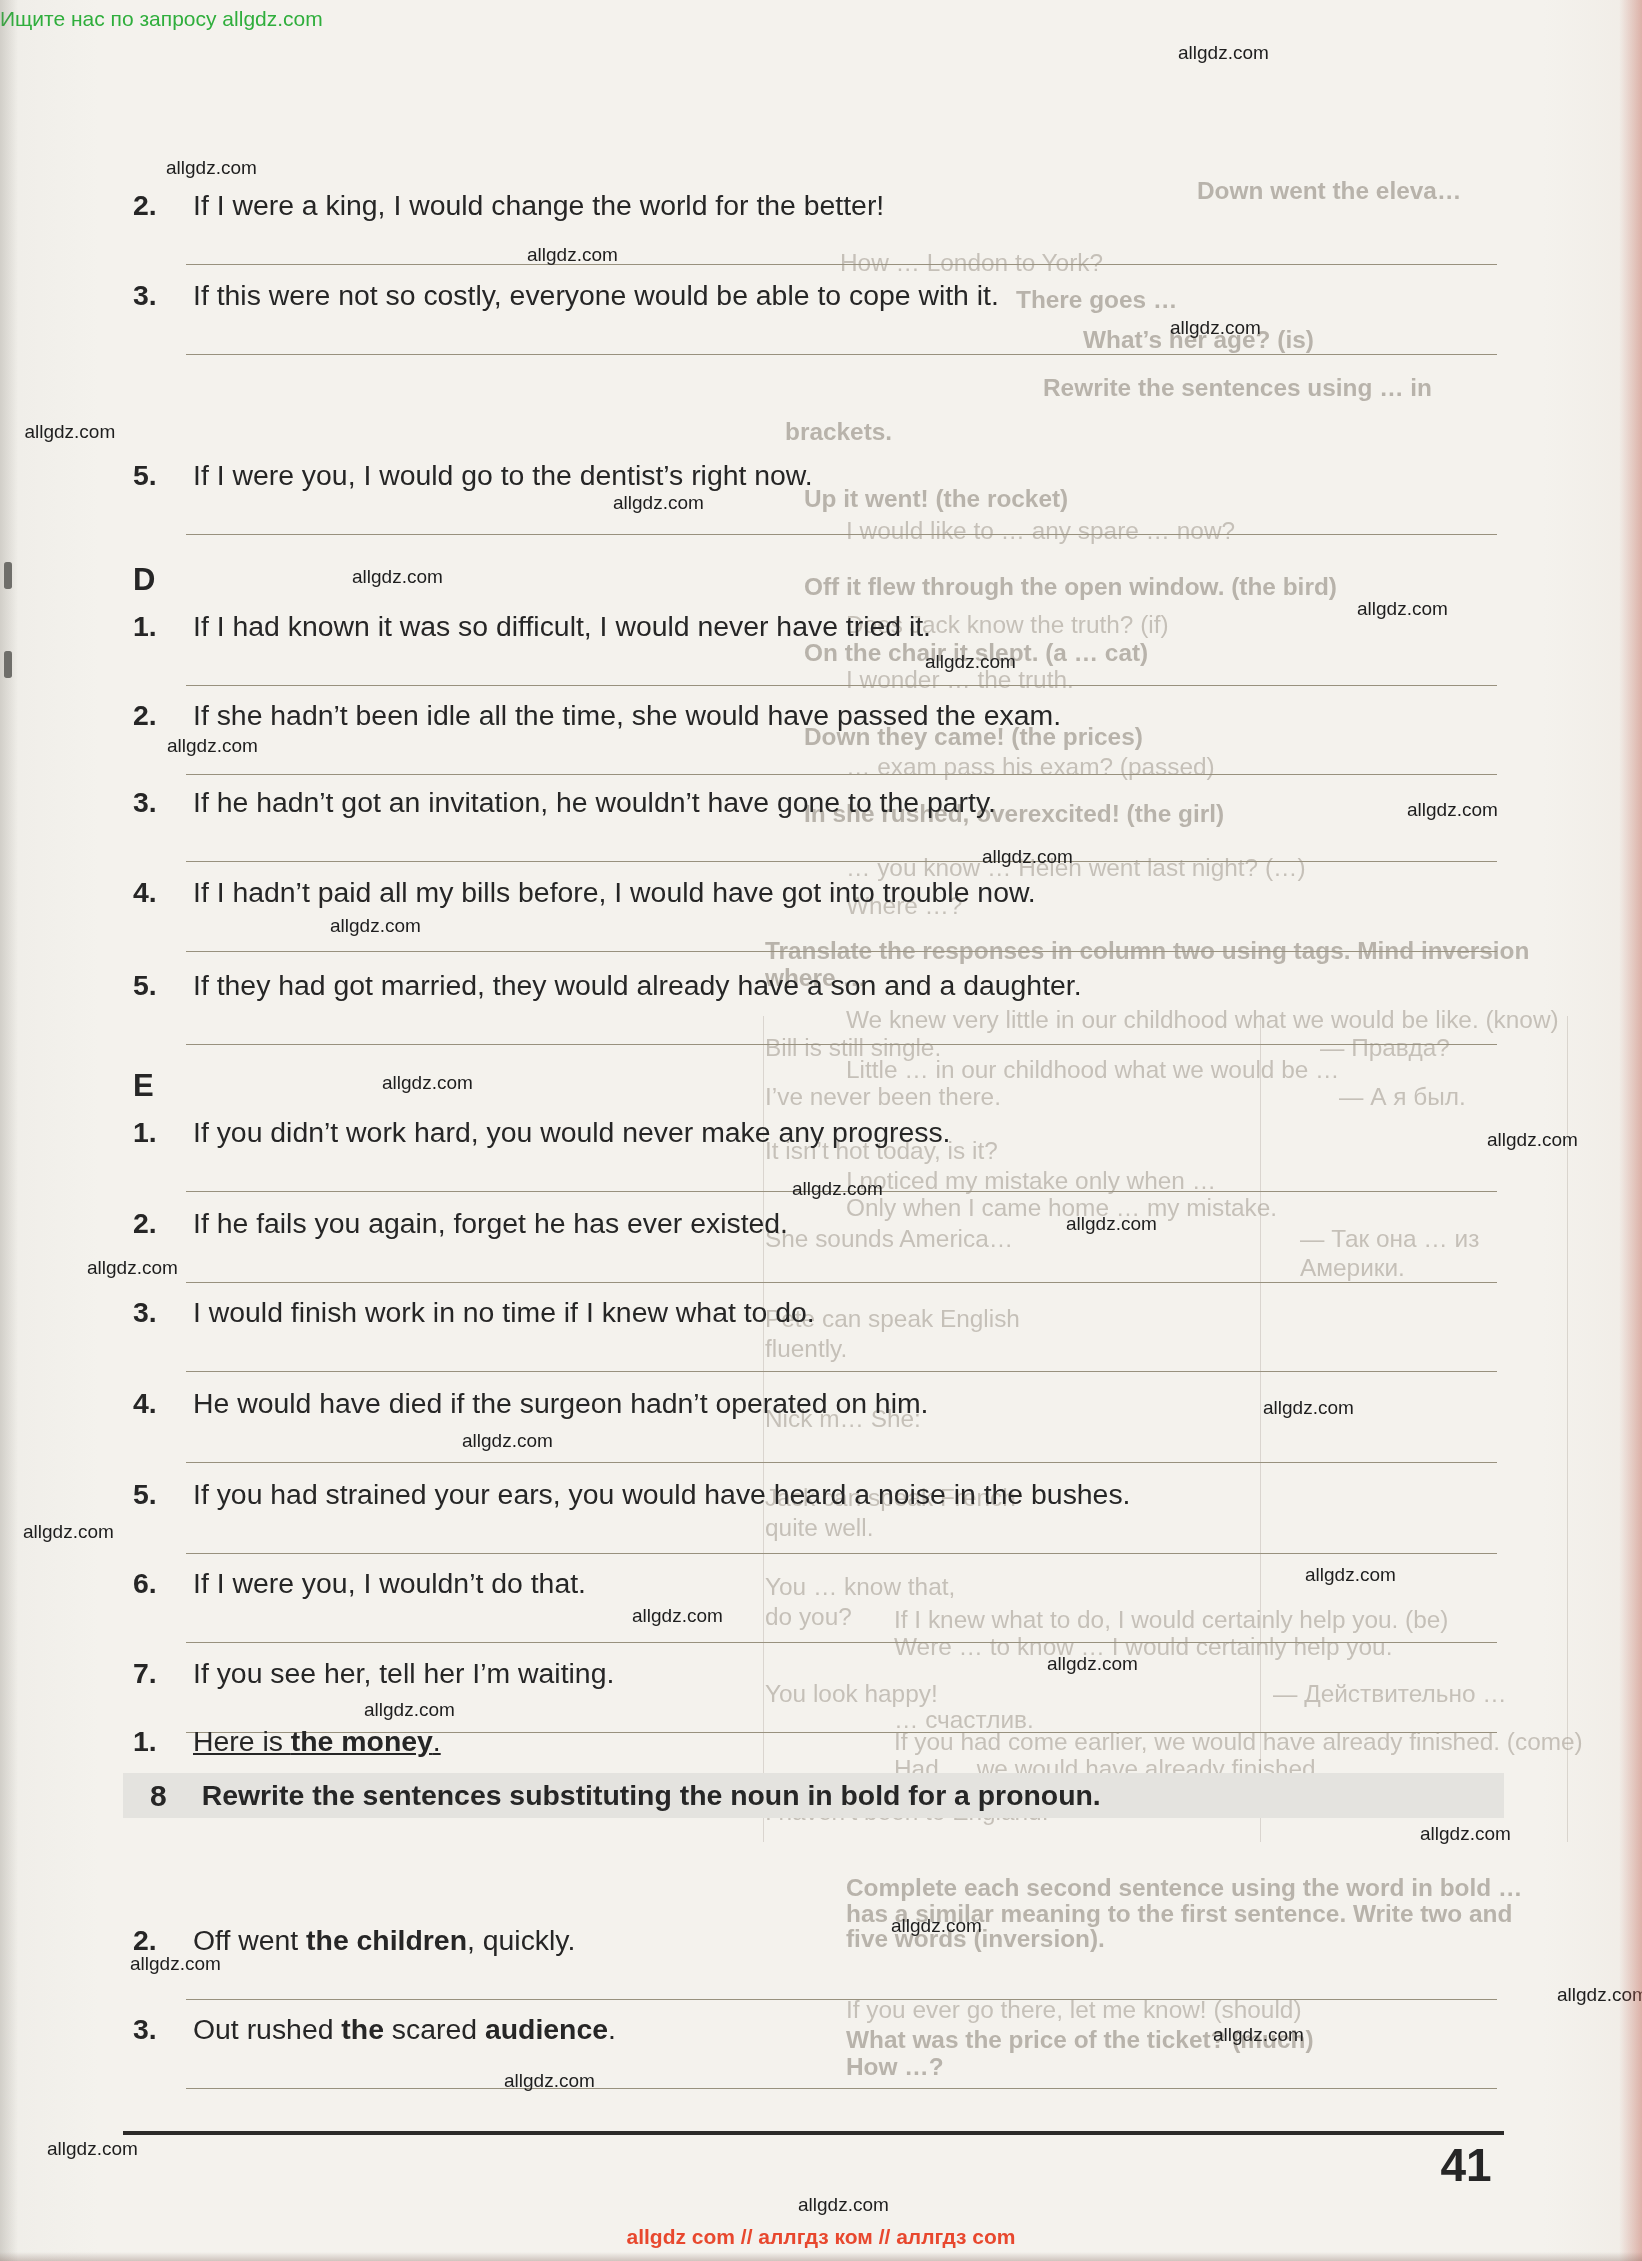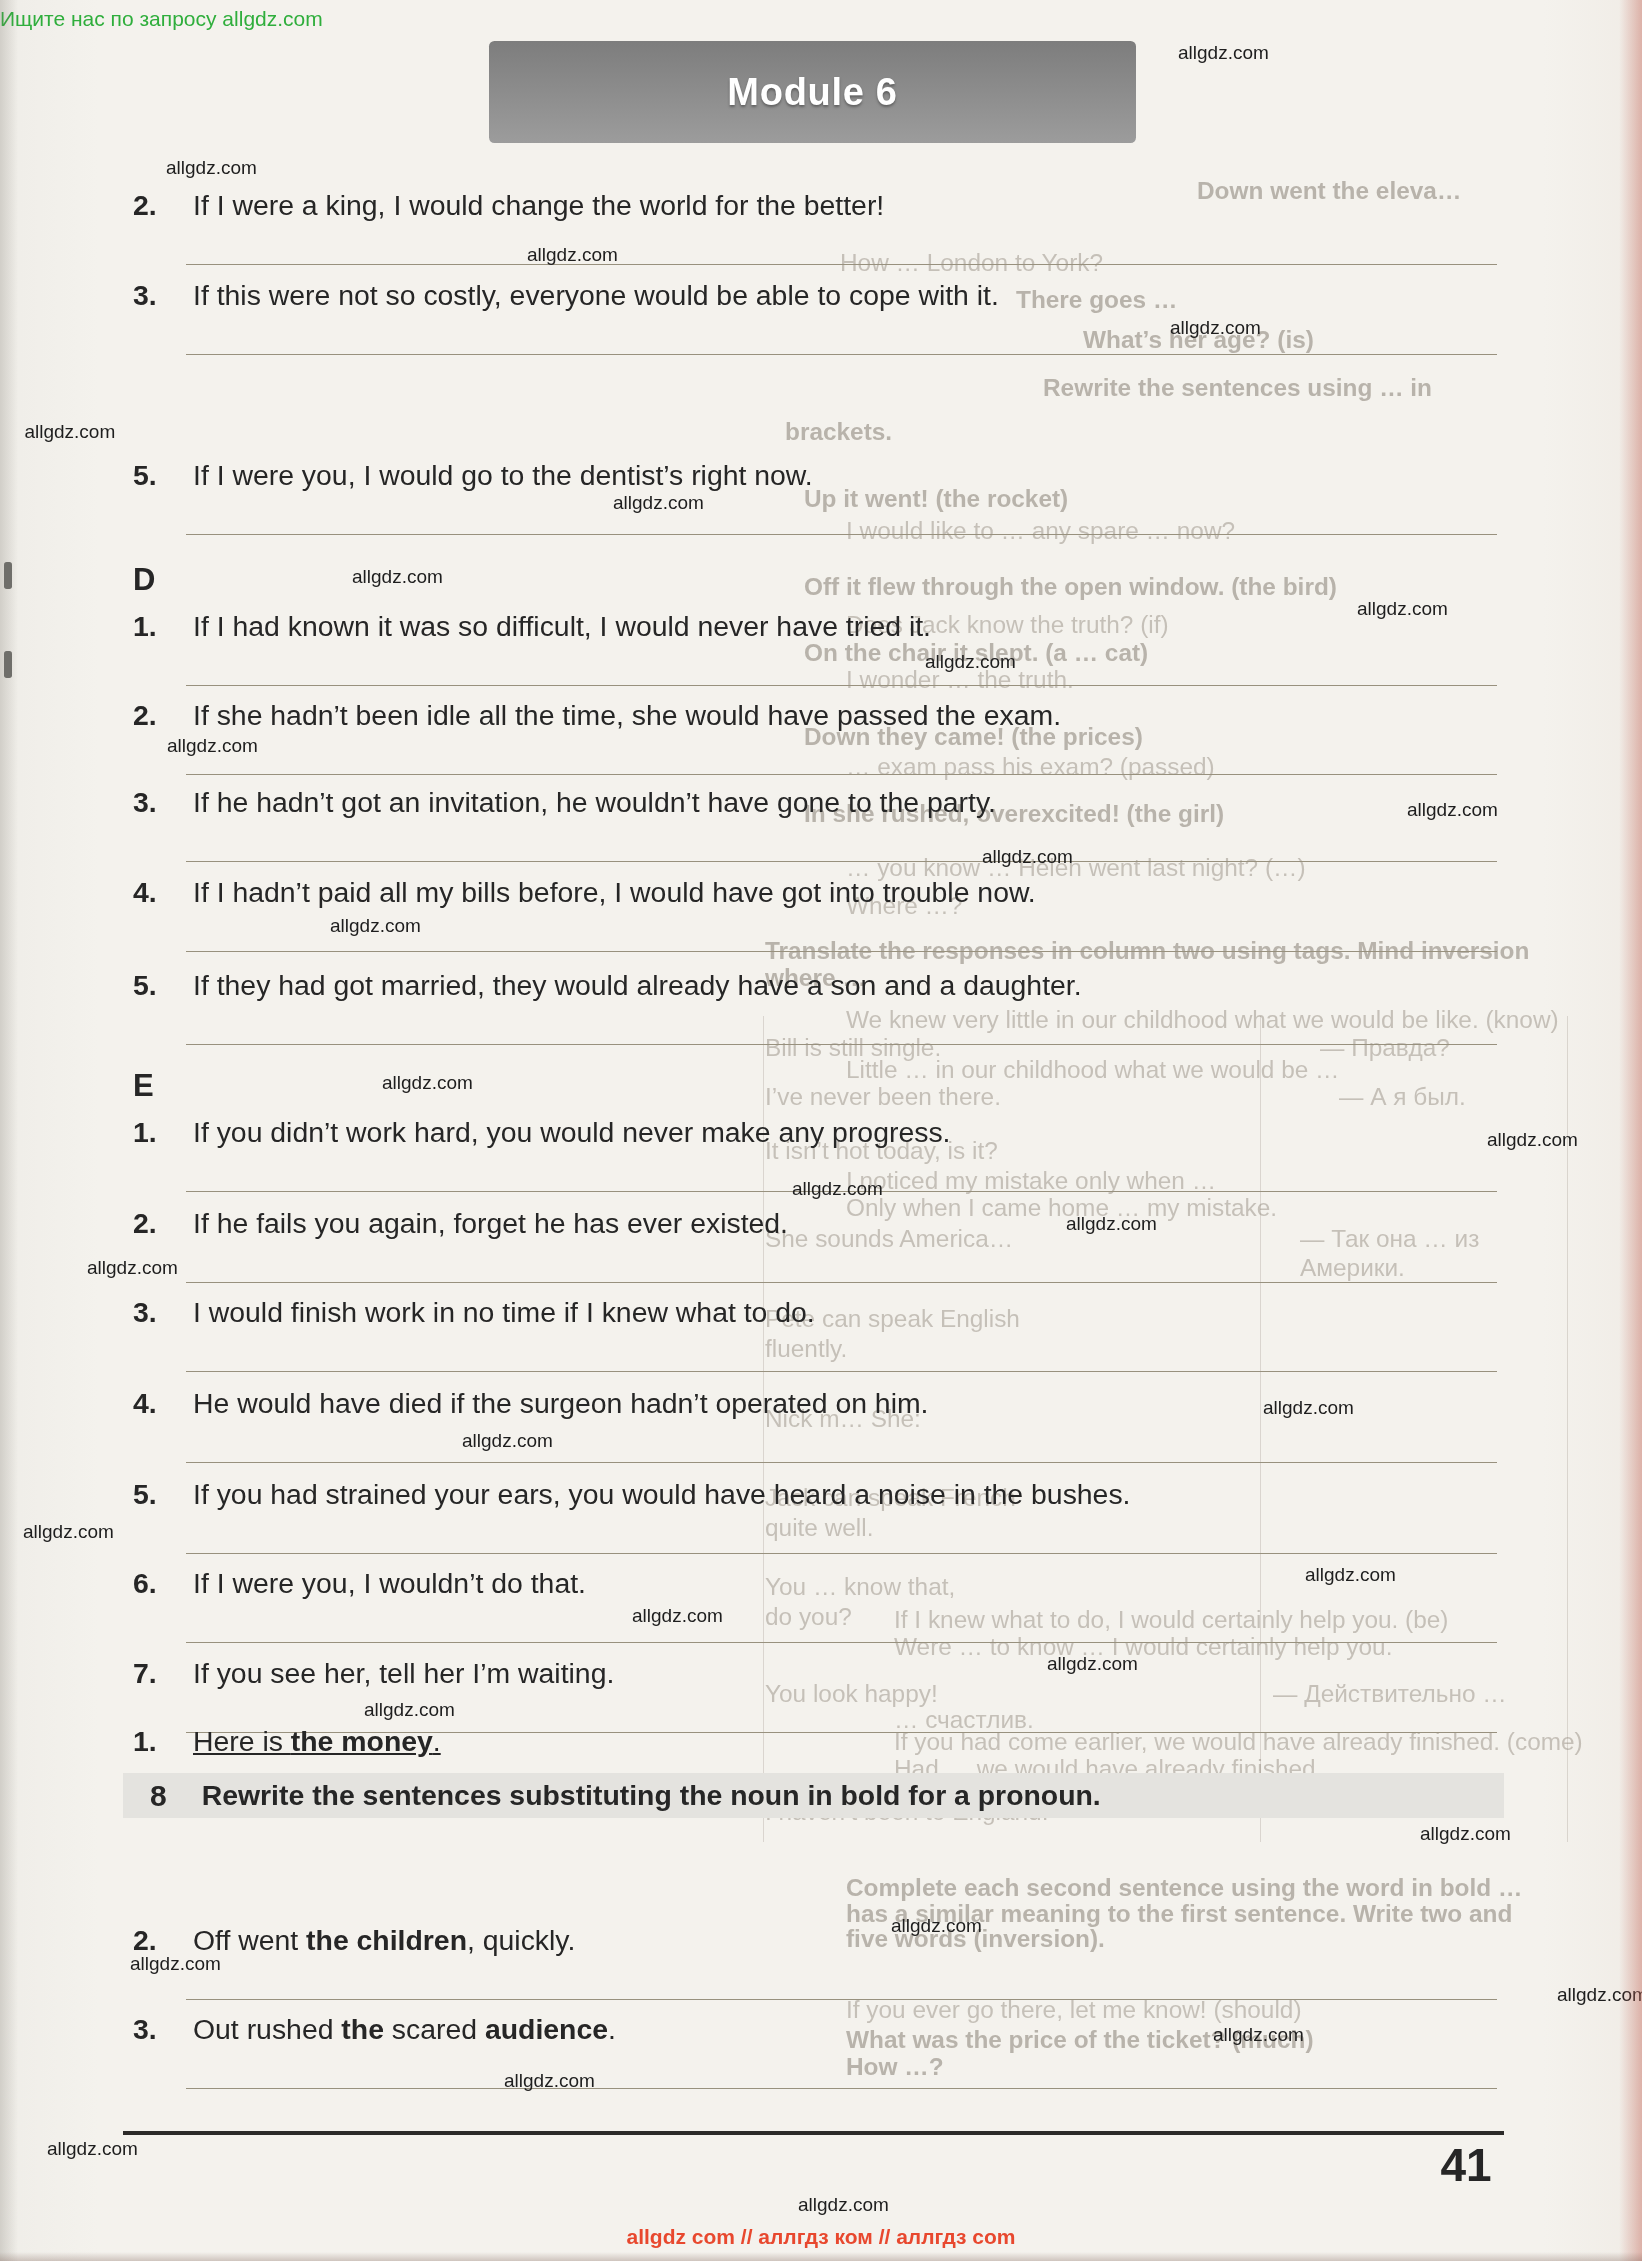--- a/index.html
+++ b/index.html
@@ -30,23 +30,20 @@
   .left-strip{position:absolute;left:0;top:0;width:17.6px;height:100%;background:linear-gradient(90deg,rgba(120,115,105,.25),rgba(120,115,105,0));z-index:6;}
   .edge-mark{position:absolute;left:4.1px;width:8.1px;height:27px;background:#6f6e6a;border-radius:2.7px;z-index:7;}
 </style>
 </head>
 <body>
 
 <div class="page">
 
   <div class="top-notice">Ищите нас по запросу allgdz.com</div>
 
-  <div class="module-tab">
-    <span class="module-title">Module 6</span>
-  </div>
 
   <div id="bleed-layer">
       <span class="bleed bb" style="left: 1197px; top: 177px;">Down went the eleva…</span>
       <span class="bleed" style="left: 840px; top: 249px;">How … London to York?</span>
       <span class="bleed bb" style="left: 1016px; top: 286px;">There goes …</span>
       <span class="bleed bb" style="left: 1083px; top: 326px;">What’s her age? (is)</span>
       <span class="bleed bb" style="left: 1043px; top: 374px;">Rewrite the sentences using … in</span>
       <span class="bleed bb" style="left: 785px; top: 418px;">brackets.</span>
       <span class="bleed bb" style="left: 804px; top: 485px;">Up it went! (the rocket)</span>
       <span class="bleed" style="left: 846px; top: 517px;">I would like to … any spare … now?</span>

